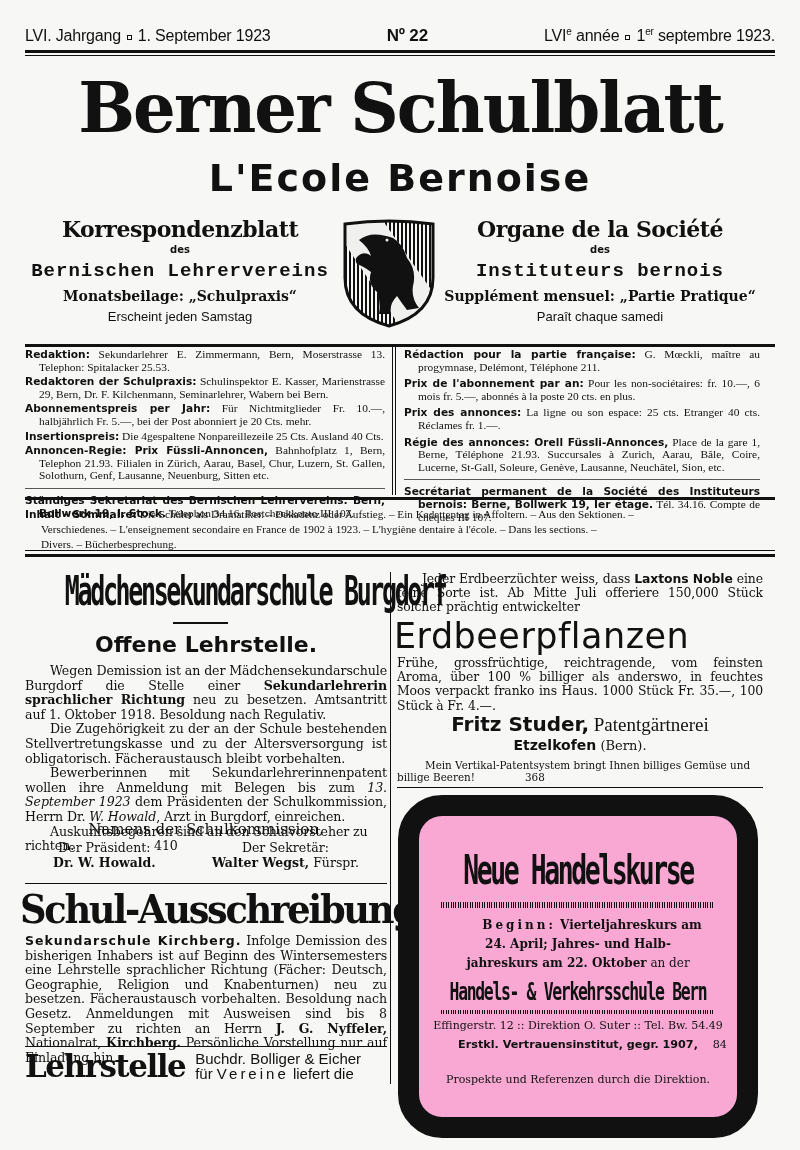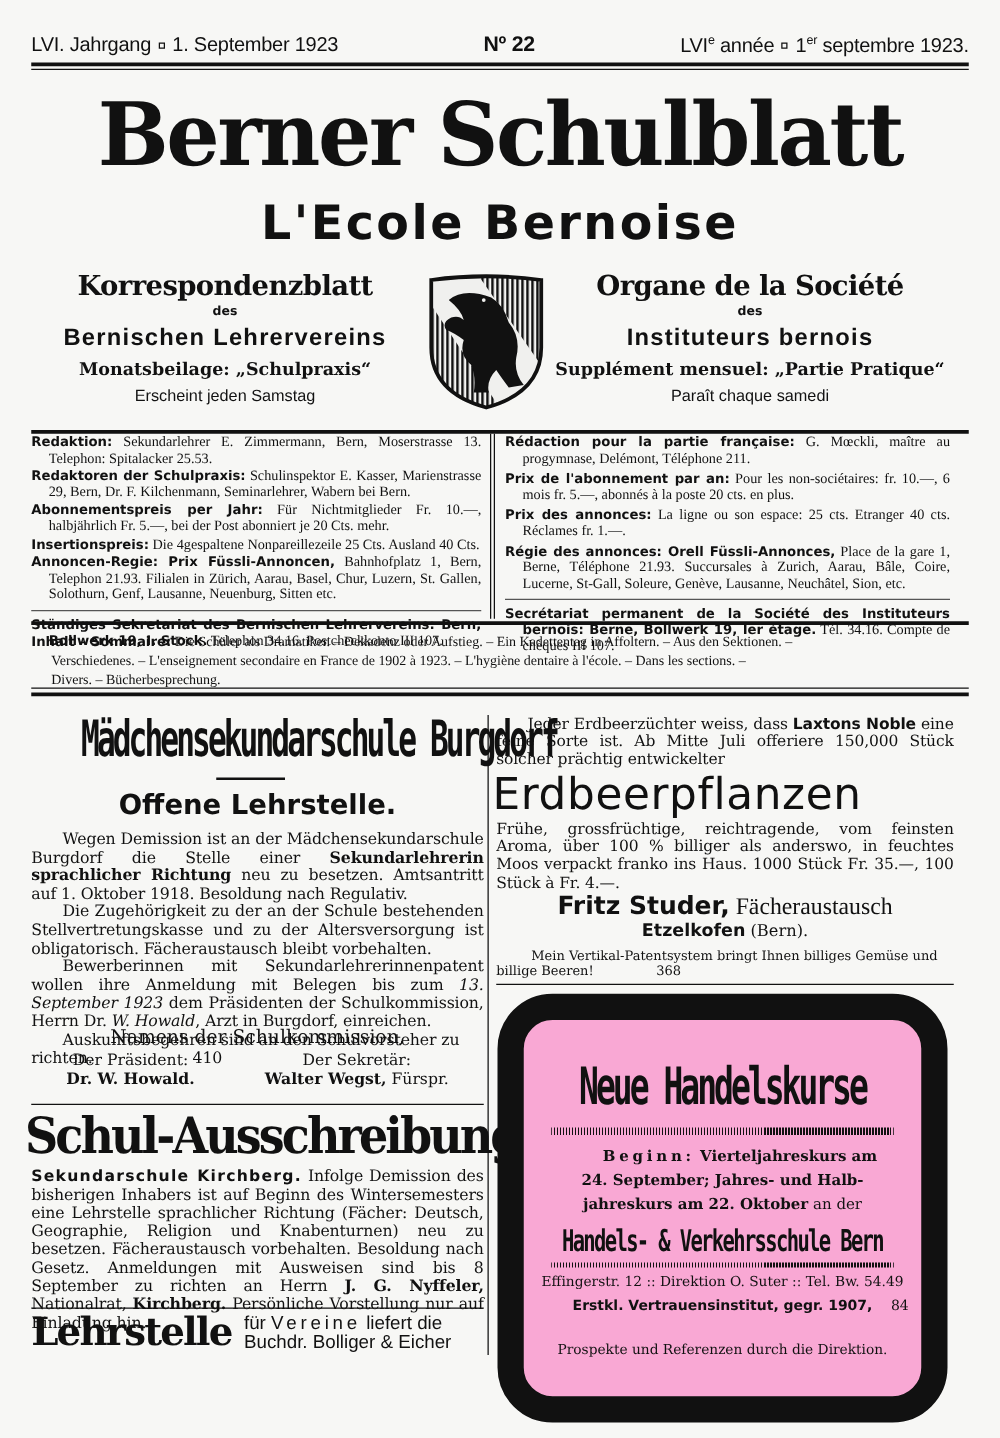--- a/index.html
+++ b/index.html
@@ -15,21 +15,21 @@
   .dot-sep { display:inline-block; width:5px; height:5px; border:1px solid #111; margin: 0 6px; vertical-align: middle; }
   .dbl-rule { left: 25px; width: 750px; border-top: 3px solid #111; }
   .thin-rule { left: 25px; width: 750px; border-top: 1px solid #111; }
 
   .masthead { left: 20px; top: 68px; width: 760px; text-align: center; font-family: "DejaVu Serif", serif; font-weight: bold; font-size: 70px; line-height: 80px; letter-spacing: -2px; transform: scaleX(0.96); }
   .subhead { left: 0; top: 153px; width: 800px; text-align: center; font-family: "DejaVu Sans", sans-serif; font-weight: bold; font-size: 38px; letter-spacing: 2px; line-height: 50px; }
 
   .col-head { top: 215px; width: 320px; text-align: center; }
   .col-head .l1 { font-family: "DejaVu Serif", serif; font-weight: bold; font-size: 22px; line-height: 28px; letter-spacing: -0.5px; }
   .col-head .l2 { font-family: "DejaVu Sans", sans-serif; font-weight: bold; font-size: 10px; line-height: 14px; }
-  .col-head .l3 { font-family: Liberation Sans, sans-serif; font-weight: bold; font-size: 19px; line-height: 28px; letter-spacing: 1px; }
+  .col-head .l3 { font-family: Liberation Mono, monospace; font-weight: bold; font-size: 19px; line-height: 28px; letter-spacing: 1px; }
   .col-head .l4 { font-family: "DejaVu Serif", serif; font-weight: bold; font-size: 14px; line-height: 22px; }
   .col-head .l5 { font-family: "Liberation Sans", sans-serif; font-size: 13px; line-height: 20px; }
 
   .crest { left: 341px; top: 218px; width: 96px; height: 110px; }
 
   .info-block { top: 348px; font-family: "Liberation Serif", serif; font-size: 11.4px; line-height: 12.6px; }
   .info-block p { margin-bottom: 2px; text-indent: -14px; padding-left: 14px; text-align: justify; }
   .info-block b { font-family: "DejaVu Sans", sans-serif; font-size: 10.6px; }
   .info-block .sec { margin-top: 6px; padding-top: 5px; border-top: 1px solid #555; }
   .vline { width: 0; border-left: 1px solid #111; }
@@ -186,44 +186,44 @@
 
 <div class="abs schul-title">Schul-Ausschreibung</div>
 <div class="abs ad-left body-text kirch" style="top:934px;">
   <p><b class="wide">Sekundarschule Kirchberg.</b><span> Infolge Demission des bisherigen Inhabers ist auf Beginn des Wintersemesters eine Lehrstelle sprachlicher Richtung (Fächer: Deutsch, Geographie, Religion und Knabenturnen) neu zu besetzen. Fächeraustausch vorbehalten. Besoldung nach Gesetz. Anmeldungen mit Ausweisen sind bis 8 September zu richten an Herrn </span><b>J. G. Nyffeler,</b><span> Nationalrat, </span><b>Kirchberg.</b><span> Persönliche Vorstellung nur auf Einladung hin.</span></p>
 </div>
 <div class="abs" style="left:25px; top:1046px; width:362px; border-top:1px solid #111;"></div>
 
 <div class="abs druck">
   <span class="big">Lehrstelle</span>
   <span class="small">
+    <span style="display:block;">Buchdr. Bolliger &amp; Eicher</span>
     <span style="display:block;"><span>für </span><span class="spaced">Vereine</span><span> liefert die</span></span>
-    <span style="display:block;">Buchdr. Bolliger &amp; Eicher</span>
   </span>
 </div>
 
 <div class="abs ad-right body-text" style="top:572px; font-size:12.4px; line-height:14.2px;">
   <p class="ind"><span>Jeder Erdbeerzüchter weiss, dass </span><b style="font-family:'DejaVu Sans',sans-serif;">Laxtons Noble</b><span> eine feine Sorte ist. Ab Mitte Juli offeriere 150,000 Stück solcher prächtig entwickelter</span></p>
 </div>
 <div class="abs erd-title">Erdbeerpflanzen</div>
 <div class="abs ad-right body-text" style="top:656px; font-size:12.4px; line-height:14.2px;">Frühe, grossfrüchtige, reichtragende, vom feinsten Aroma, über 100 % billiger als anderswo, in feuchtes Moos verpackt franko ins Haus. 1000 Stück Fr. 35.—, 100 Stück à Fr. 4.—.</div>
-<div class="abs fritz"><span class="n">Fritz Studer,</span><span class="p"> Fächeraustausch</span></div>
+<div class="abs fritz"><span class="n">Fritz Studer,</span><span class="p"> Patentgärtnerei</span></div>
 <div class="abs etz"><span class="n">Etzelkofen</span><span class="p"> (Bern).</span></div>
 <div class="abs vert">
   <p style="text-indent:28px;"><span>Mein Vertikal-Patentsystem bringt Ihnen billiges Gemüse und billige Beeren!</span><span style="margin-left:50px;">368</span></p>
 </div>
 <div class="abs" style="left:397px; top:787px; width:366px; border-top:1px solid #111;"></div>
 
 <div class="abs frame">
   <div class="frame-inner">
     <div class="nh-title">Neue Handelskurse</div>
     <div class="hatch"></div>
     <div class="beginn">
       <div><span class="sp">Beginn:</span><span> Vierteljahreskurs am</span></div>
-      <div>24. September; Jahres- und Halb-</div>
+      <div>24. April; Jahres- und Halb-</div>
       <div><span>jahreskurs am 22. Oktober</span><span style="font-weight:normal;"> an der</span></div>
     </div>
     <div class="hvs">Handels- &amp; Verkehrsschule Bern</div>
     <div class="hatch2"></div>
     <div class="addr">Effingerstr. 12 :: Direktion O. Suter :: Tel. Bw. 54.49</div>
     <div class="erstkl">
       <div>Erstkl. Vertrauensinstitut, gegr. 1907,</div>
       <span class="code">84</span>
     </div>
     <div class="prosp">Prospekte und Referenzen durch die Direktion.</div>

